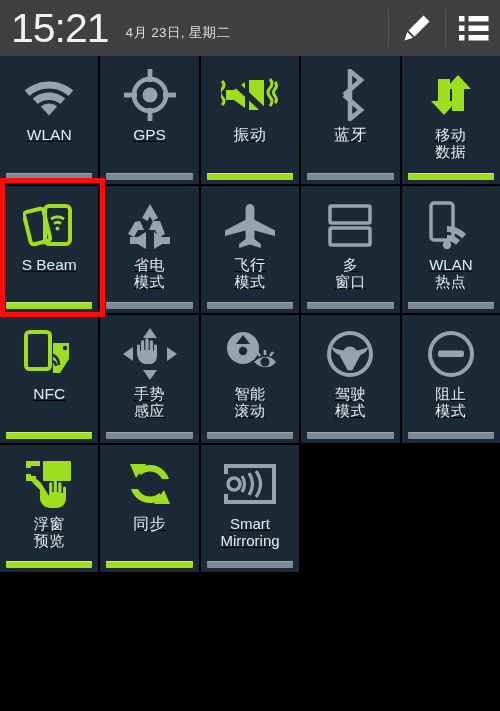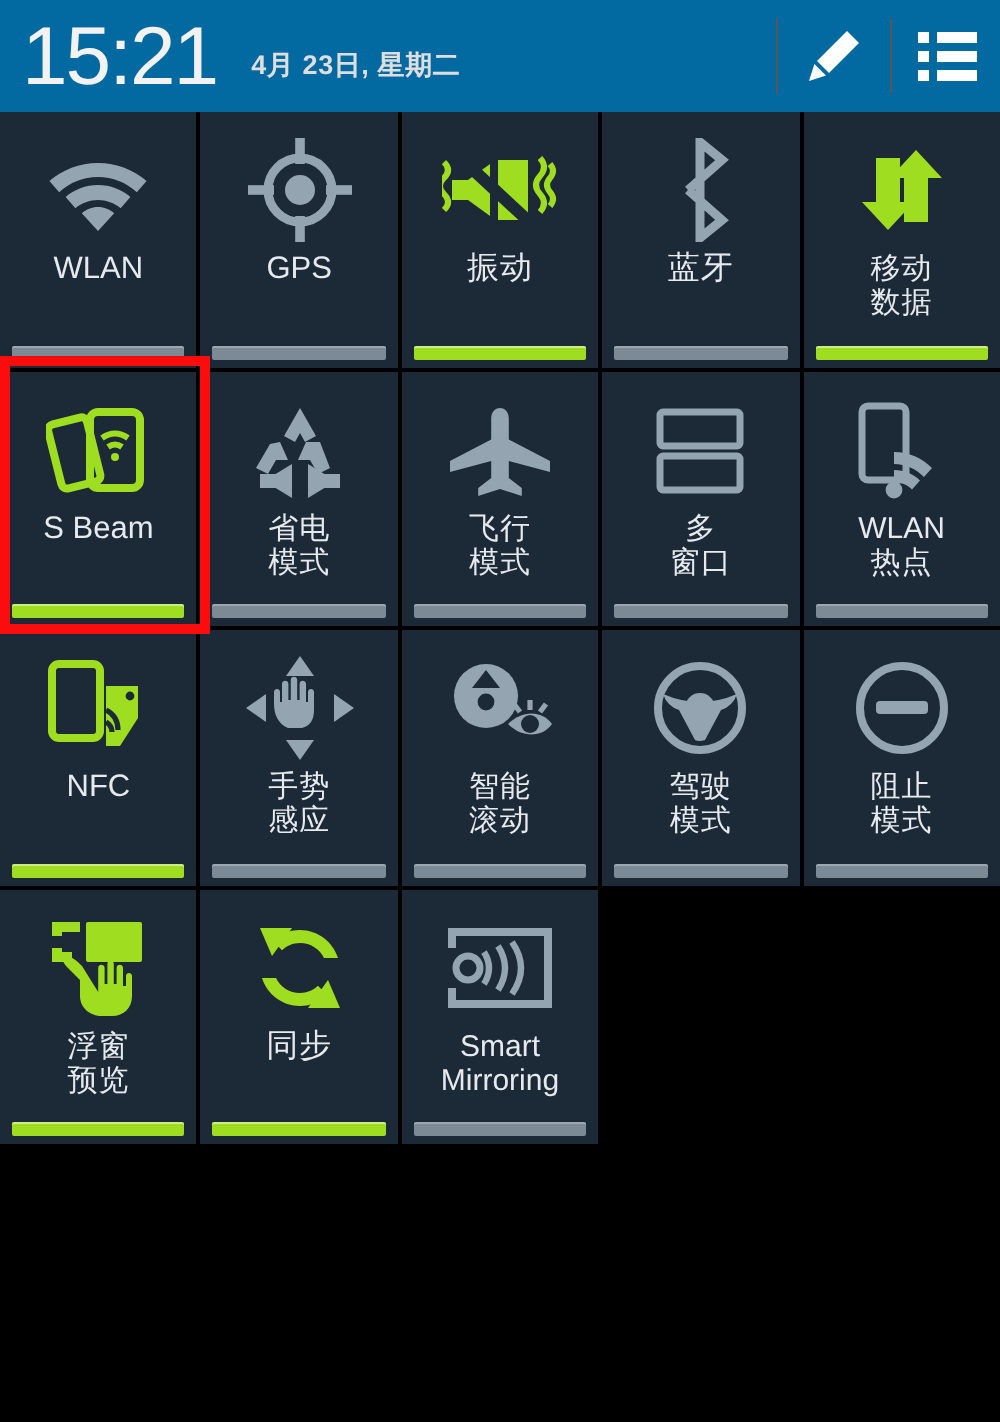--- a/index.html
+++ b/index.html
@@ -7,40 +7,39 @@
   body {
     width:500px; height:711px;
     font-family:"Liberation Sans","DejaVu Sans",sans-serif;
     overflow:hidden;
     position:relative;
   }
 
   
   .statusbar {
     height:56px; width:500px;
-    background:#0369a1;
+    background:#404040;
     display:flex; align-items:center;
     position:relative;
   }
   .clock {
     color:#f2f2f2;
     font-size:41px;
     font-weight:300;
     letter-spacing:-1px;
     margin-left:11px;
     line-height:1;
     font-family:"Liberation Sans","DejaVu Sans",sans-serif;
   }
   .date {
     color:#dedede;
     font-size:13.5px;
     margin-left:17px;
     margin-top:9px;
     letter-spacing:0.3px;
-    font-weight:bold;
   }
   .sb-right {
     position:absolute; right:0; top:0; height:56px;
     display:flex; align-items:center;
   }
   .divider {
     width:1px; height:38px; background:#565656;
     margin:0 2px;
   }
   .sb-icon {
@@ -59,20 +58,21 @@
     gap:2px;
     background:#000;
   }
   .tile {
     background:#1c2936;
     position:relative;
     display:flex;
     flex-direction:column;
     align-items:center;
     overflow:hidden;
+    text-decoration:underline;
   }
   .tile .icon-wrap {
     height:62px;
     margin-top:8px;
     display:flex; align-items:center; justify-content:center;
     width:100%;
   }
   .tile .label {
     color:#e6eaee;
     font-size:15.5px;

